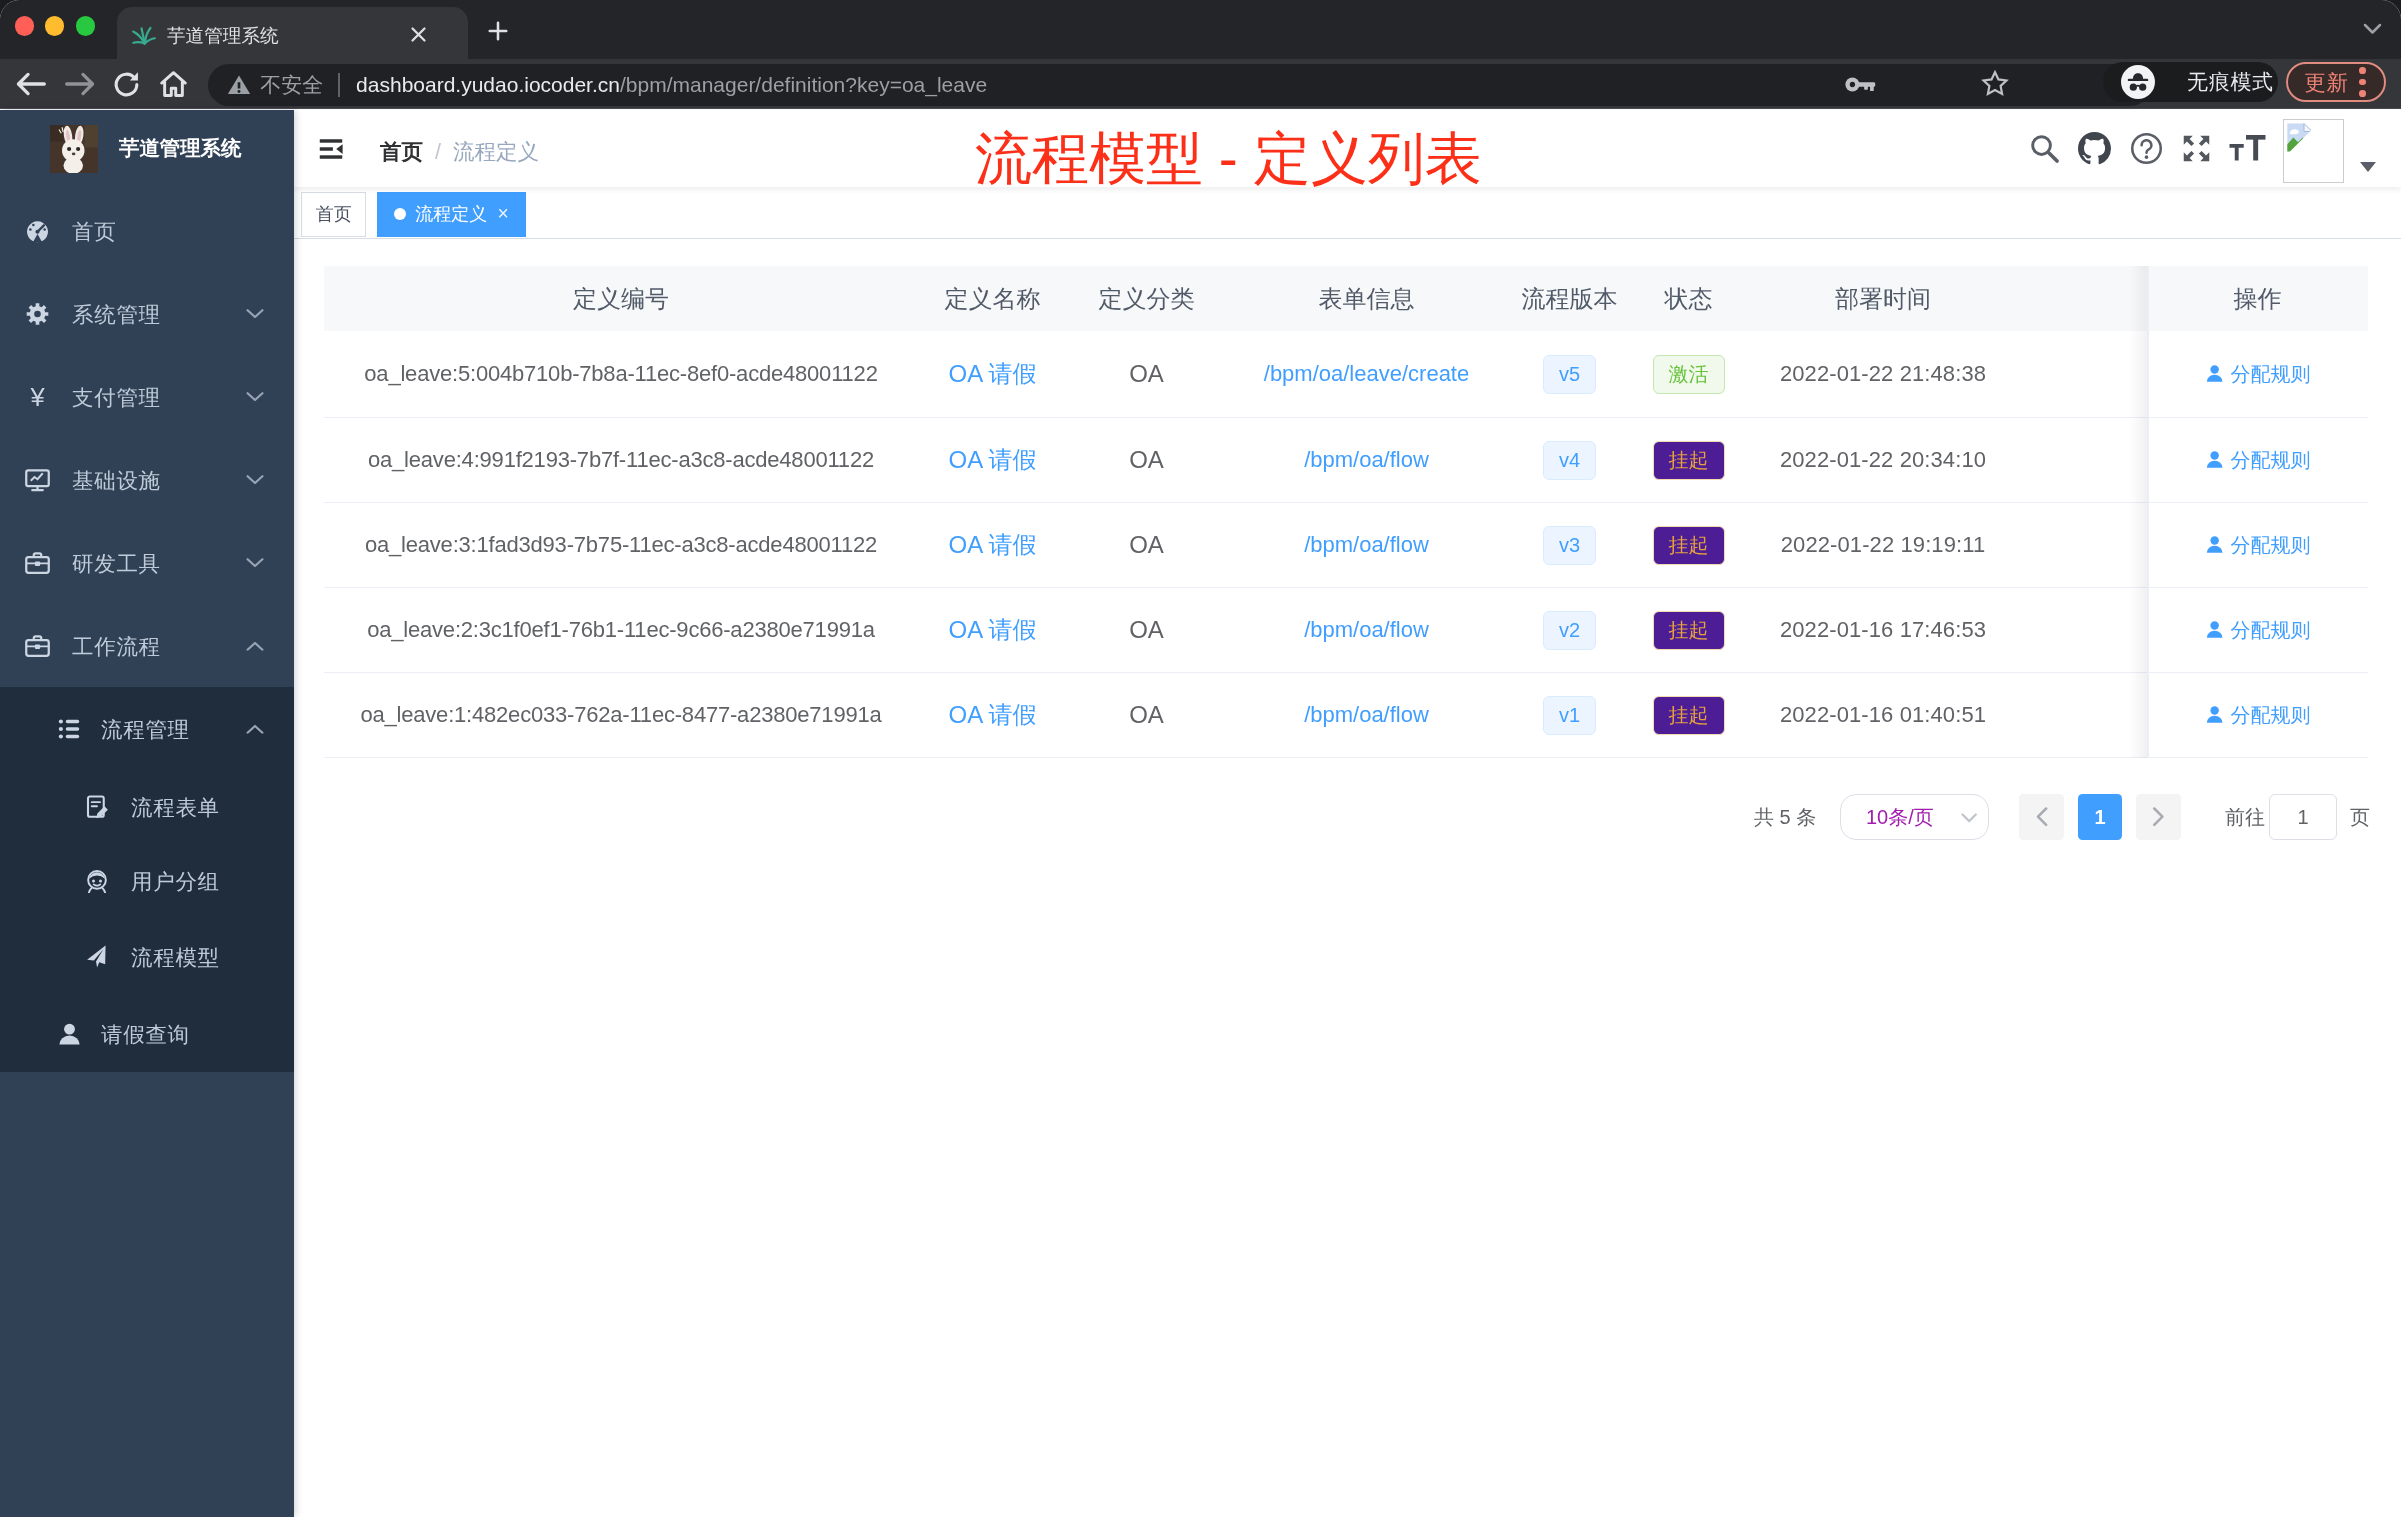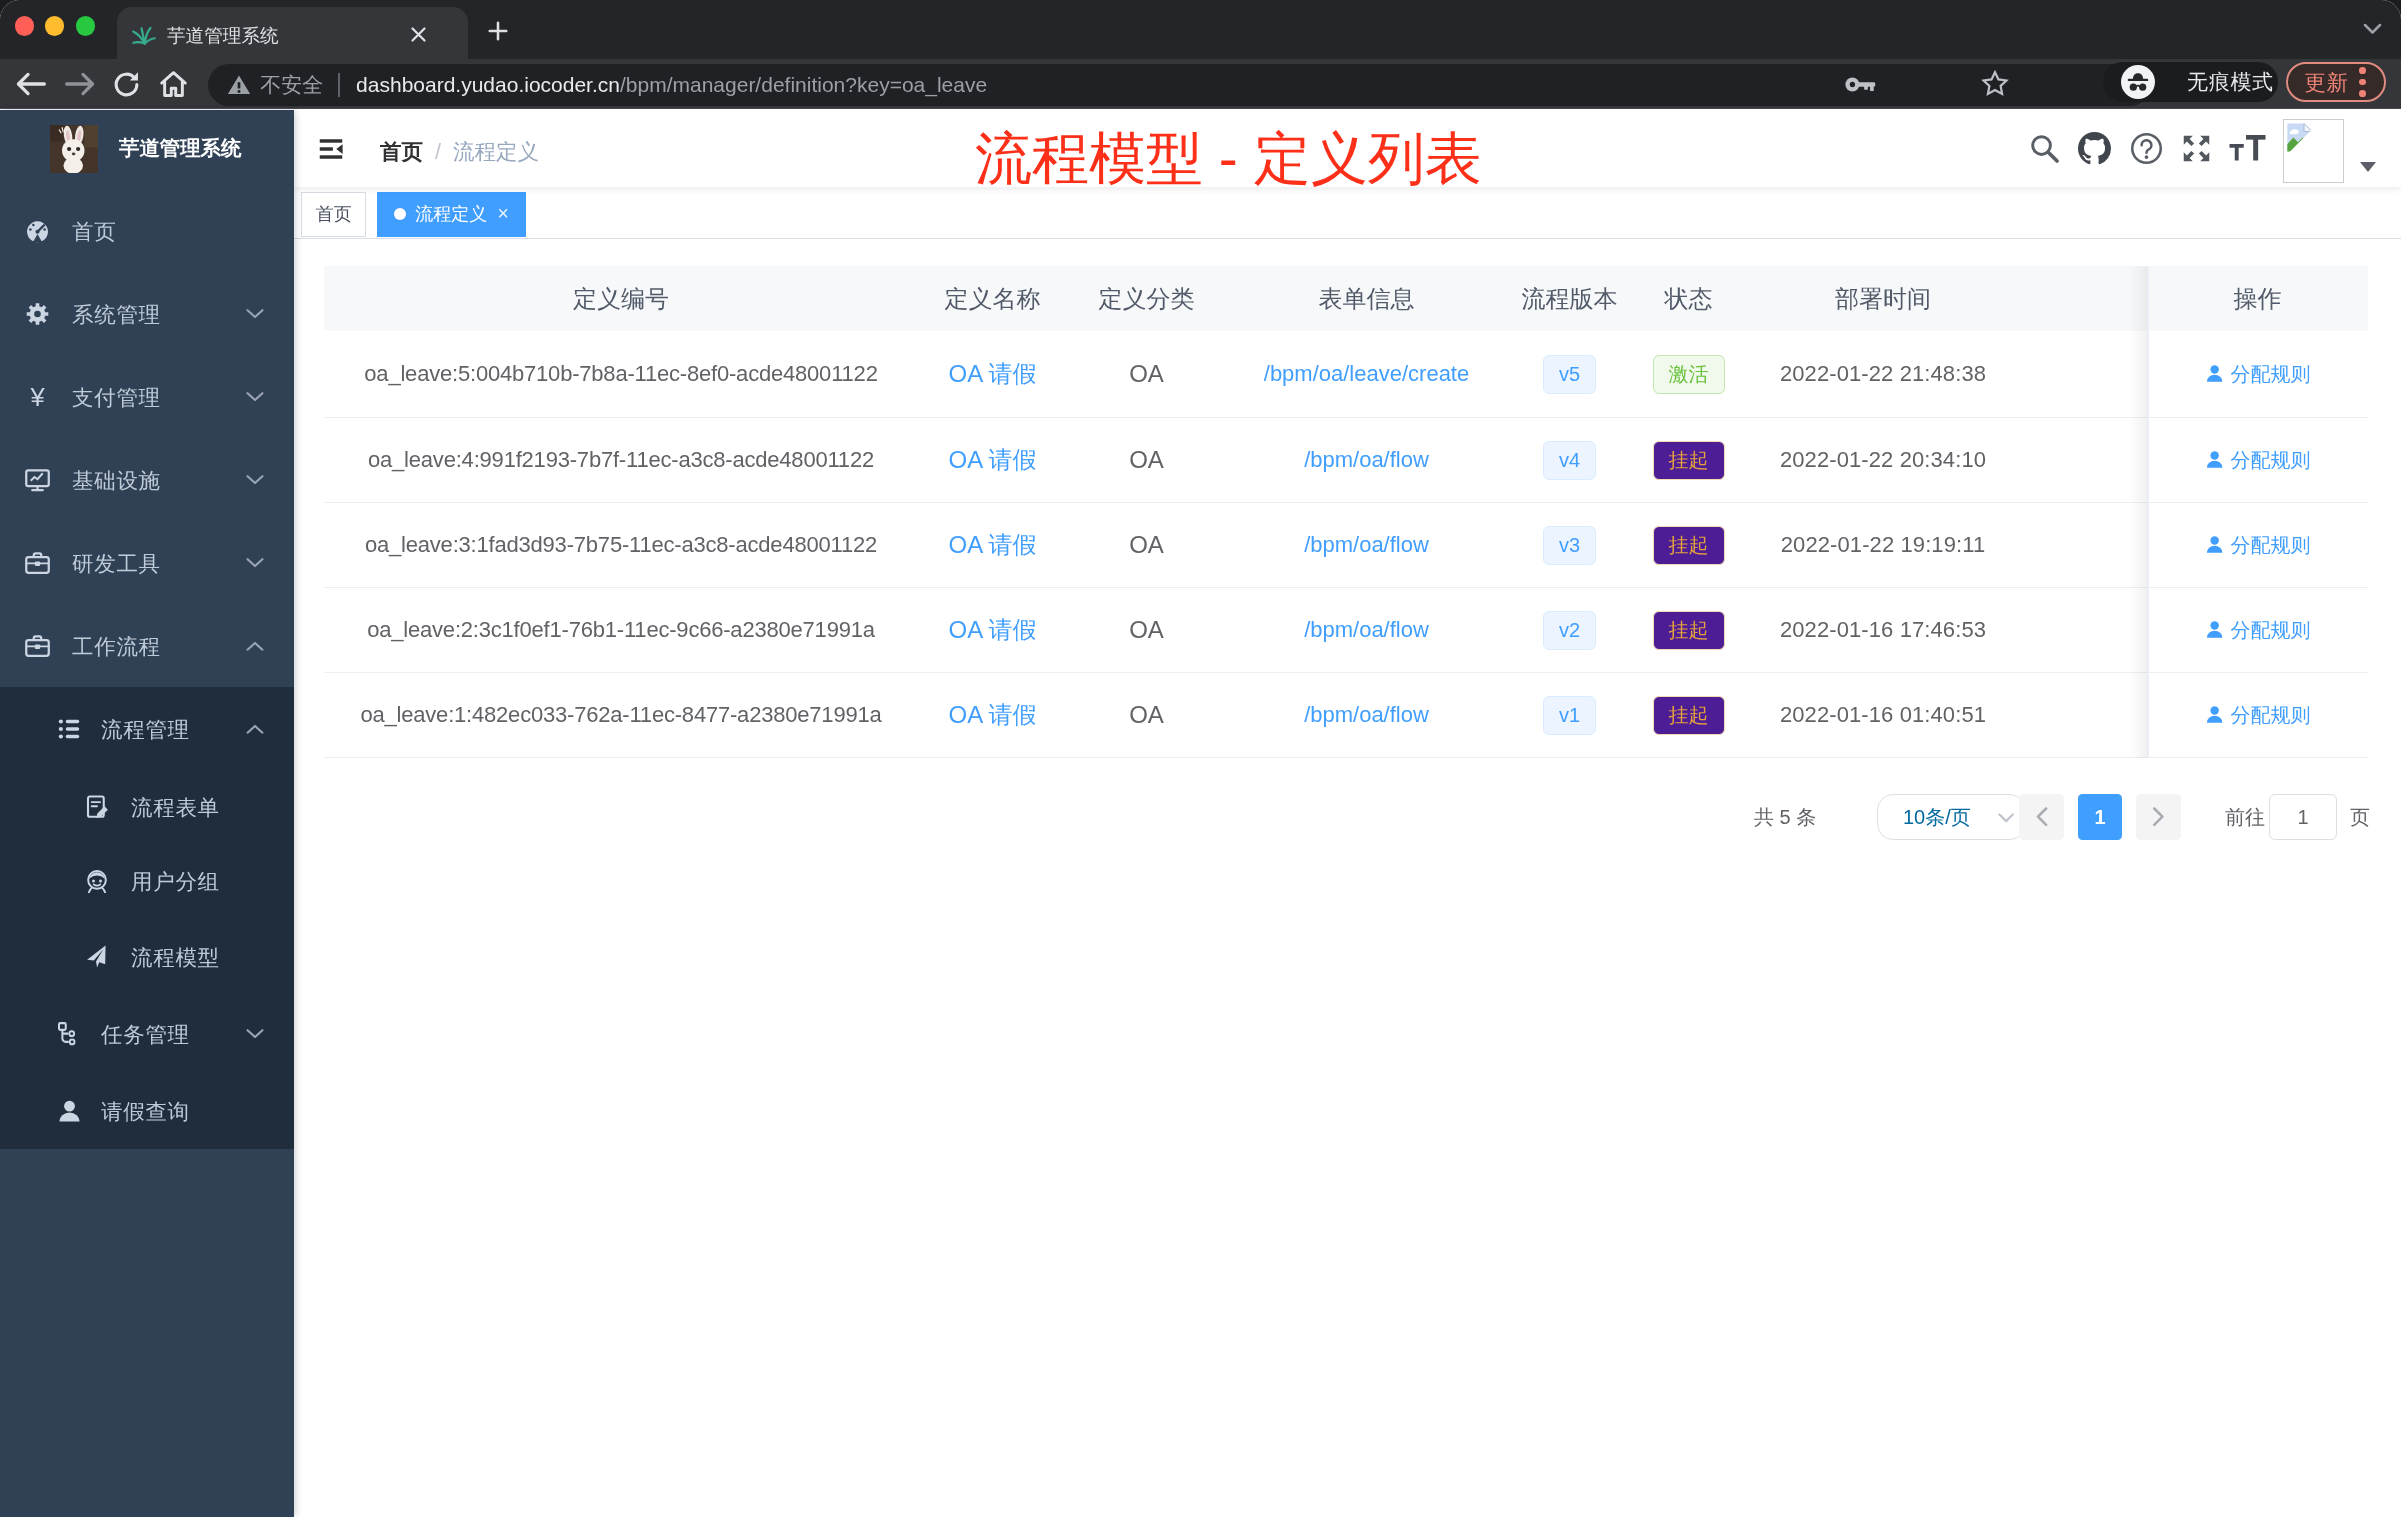--- a/index.html
+++ b/index.html
@@ -75,21 +75,21 @@
 .vtag{display:inline-block;width:53px;height:39px;line-height:37px;background:#ecf5ff;border:1.5px solid #d9ecff;border-radius:6px;color:#409eff;font-size:20px;text-align:center}
 .stag{display:inline-block;height:39px;line-height:36px;border-radius:6px;font-size:20px;padding:0 15px}
 .stag.g{background:#f0f9eb;border:1.5px solid #c2e7b0;color:#67c23a}
 .stag.y{background:#4c1d95;border:1.5px solid #f5dab1;color:#e6a23c}
 .oplink{display:inline-flex;align-items:center;gap:6.7px;color:#409eff;font-size:20px}
 .fixline{position:absolute;left:1823px;top:0;bottom:0;width:1.5px;background:#ebeef5}
 .fixshadow{position:absolute;left:1805px;top:0;bottom:0;width:18px;background:linear-gradient(to right,rgba(0,0,0,0),rgba(0,0,0,.055))}
 
 .pag{position:absolute;left:0;top:555px;right:0;height:48px;font-size:20px;color:#606266}
 .pag>div{position:absolute;display:flex;align-items:center;justify-content:center}
-.pag>div.psel{left:1583px;top:0;width:149px;height:46px;border:1.5px solid #dcdfe6;border-radius:16px;color:#0369a1;justify-content:flex-start;padding-left:25px}
+.pag>div.psel{left:1546px;top:0;width:149px;height:46px;border:1.5px solid #dcdfe6;border-radius:16px;color:#a21caf;justify-content:flex-start;padding-left:25px}
 .pbtn{top:0;width:45px;height:46px;background:#f4f4f5;border-radius:4.5px;color:#303133}
 .pcur{left:1784px;top:0;width:44px;height:46px;background:#409eff;border-radius:4.5px;color:#fff;font-weight:700}
 .pinp{left:1975px;top:0;width:68px;height:46px;border:1.5px solid #dcdfe6;border-radius:6px}
 .ptxt{top:0;height:46px}
 </style></head>
 <body>
 <div class="win">
   <div class="strip">
     <div class="tl" style="left:15px;background:#ff5f57"></div>
     <div class="tl" style="left:45px;background:#febc2e"></div>
@@ -307,33 +307,20 @@
           <div class="mi">
               <svg class="ic3" viewBox="0 0 32 32">
                 <g transform="rotate(-14 16 17)">
                   <path d="M31 4 L2.5 16.5 l8.5 3.2 L27 8 L13.5 21.5 l-0.5 8 4.5 -6 7 4.5 z" fill="#ccd5e2"></path>
                 </g>
               </svg>
               <span class="txt3">流程模型</span>
             </div>
           <div class="mi">
               <svg class="ic2" viewBox="0 0 36 36">
-                <rect x="4" y="3.5" width="9" height="9" rx="1.8" fill="none" stroke="#ccd5e2" stroke-width="2.7"></rect>
-                <path d="M8.5 12.5 V24 a4.5 4.5 0 0 0 4.5 4.5 h4" fill="none" stroke="#ccd5e2" stroke-width="2.7"></path>
-                <path d="M8.5 17.5 h8" stroke="#ccd5e2" stroke-width="2.7"></path>
-                <circle cx="21" cy="17.5" r="3.2" fill="none" stroke="#ccd5e2" stroke-width="2.5"></circle>
-                <circle cx="21.5" cy="28.5" r="3.2" fill="none" stroke="#ccd5e2" stroke-width="2.5"></circle>
-              </svg>
-              <span class="txt2">任务管理</span>
-              <svg class="arr" viewBox="0 0 24 14">
-                <path d="M2 2 L12 11 L22 2" fill="none" stroke="#99a3b3" stroke-width="3" stroke-linecap="round" stroke-linejoin="round"></path>
-              </svg>
-            </div>
-          <div class="mi">
-              <svg class="ic2" viewBox="0 0 36 36">
                 <circle cx="18" cy="11.5" r="7.2" fill="#ccd5e2"></circle>
                 <path d="M4.5 32 a13.5 12 0 0 1 27 0 z" fill="#ccd5e2"></path>
               </svg>
               <span class="txt2">请假查询</span>
             </div>
         </div>
       </div>
     </div>
     <div class="main">
       <div class="navbar">

